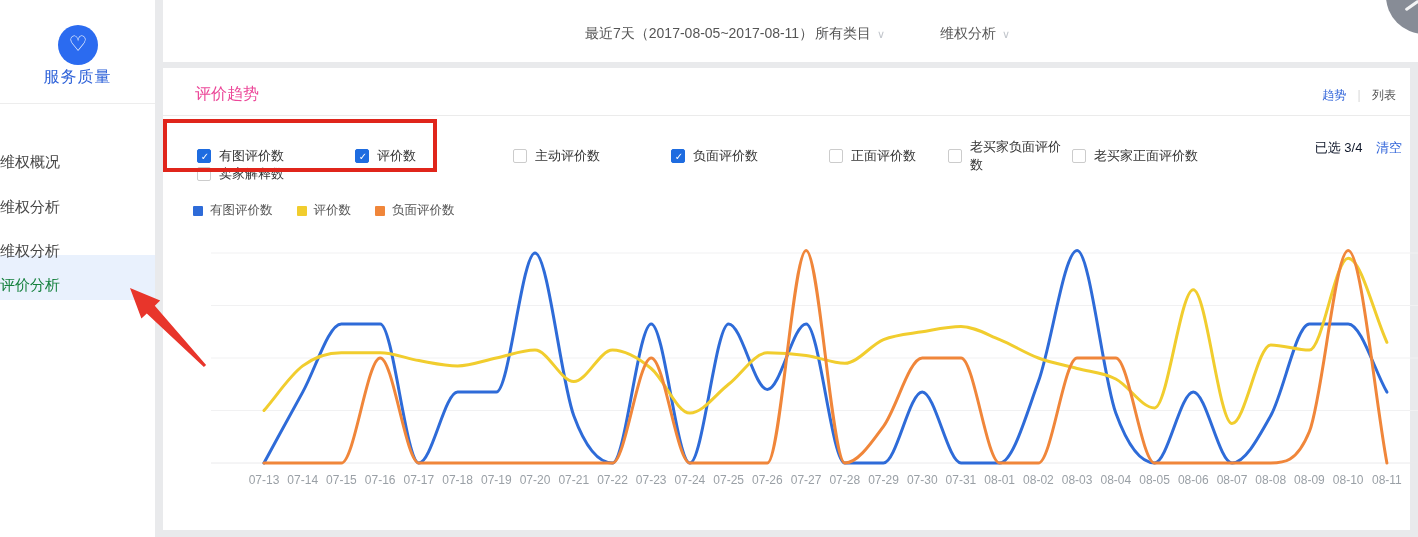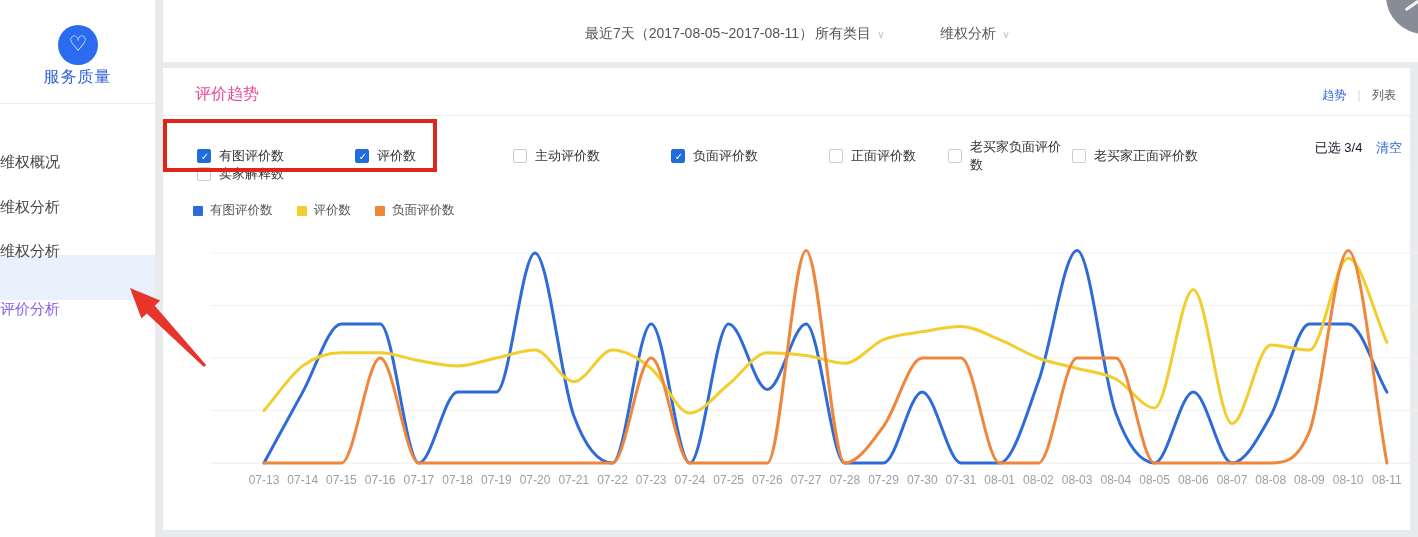--- a/index.html
+++ b/index.html
@@ -9,21 +9,21 @@
 
   
   .sidebar { position:absolute; left:0; top:0; width:155px; height:537px; background:#fff; }
   .side-icon { position:absolute; left:58px; top:25px; width:40px; height:40px; border-radius:50%;
                background:#2b6bf0; color:#fff; font-size:21px; line-height:38px; text-align:center; }
   .side-title { position:absolute; left:0; top:67px; width:155px; text-align:center;
                 color:#2e62d9; font-size:16px; letter-spacing:1px; }
   .side-divider { position:absolute; left:0; top:103px; width:155px; height:1px; background:#ededed; }
   .side-item { position:absolute; left:0; width:155px; font-size:15px; color:#454545; cursor:pointer;margin-top:20px; }
   .side-item.i0 { top:133px; } .side-item.i1 { top:178px; } .side-item.i2 { top:222px; }
-  .side-item.i3 { top:280px; color:#8b5cf6; }
+  .side-item.i3 { top:256px; color:#15803d; }
   .side-highlight { position:absolute; left:0; top:255px; width:155px; height:45px; background:#e9f1fd; }
 
   
   .topbar { position:absolute; left:163px; top:0; width:1255px; height:62px; background:#fff; }
   .tsel { position:absolute; top:25px; font-size:14px; color:#555; cursor:pointer; white-space:nowrap; }
   .tsel .caret { color:#c2c6cc; font-size:11px; margin-left:6px; }
   .tsel.date { left:422px; } .tsel.cat { left:652px; } .tsel.brand { left:777px; }
   .float-widget { position:absolute; left:1223px; top:-42px; width:76px; height:76px; border-radius:50%;
                   background:#878c96; }
   .float-widget .fw-mark { position:absolute; left:18px; top:46px; width:16px; height:3px;

